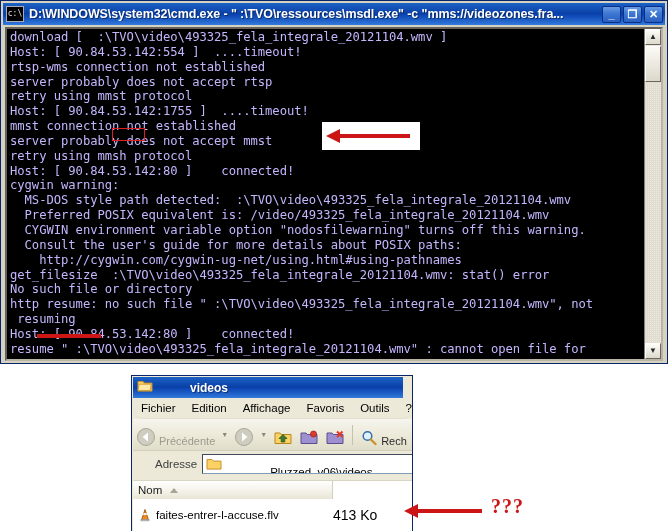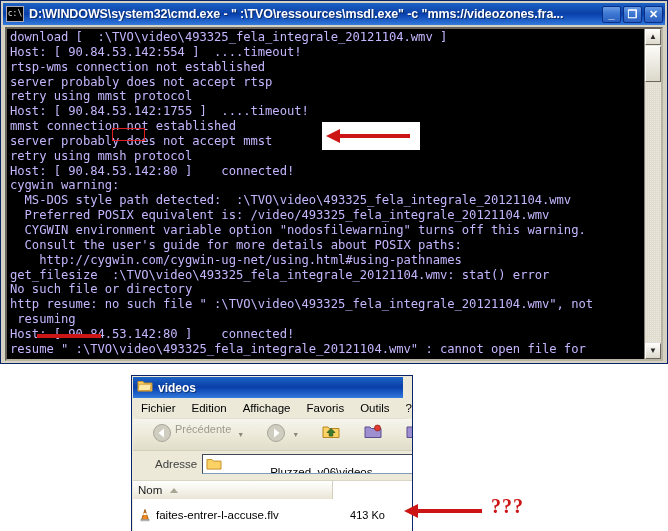--- a/index.html
+++ b/index.html
@@ -189,20 +189,21 @@
     padding-left: 4px;
     box-sizing: border-box;
   }
   #exp-folder-icon { flex: 0 0 auto; margin-right: 5px; }
   #exp-title-text {
     color: #fff;
     font-size: 12px;
     font-weight: bold;
     text-shadow: 1px 1px 0 rgba(0,0,0,0.4);
     white-space: nowrap;
+    margin-left: 32px;
   }
   #exp-menubar {
     position: absolute;
     left: 1px; top: 22px;
     width: 280px; height: 21px;
     background: #ece9d8;
     display: flex;
     align-items: center;
     box-sizing: border-box;
     border-bottom: 1px solid #e3e0d0;
@@ -219,25 +220,24 @@
     left: 1px; top: 43px;
     width: 280px; height: 32px;
     background: linear-gradient(180deg,#f6f5ee 0%, #ece9d8 55%, #e0ddca 100%);
     display: flex;
     align-items: center;
     box-sizing: border-box;
     border-bottom: 1px solid #d2cfbd;
   }
   .tb-btn {
     display: flex;
-    align-items: flex-start;
+    align-items: flex-end;
     height: 24px;
     padding: 0 3px;
     flex: 0 0 auto;
-    margin-left: 16px;
   }
   .tb-label {
     font-size: 11px;
     color: #9d9a8d;
     margin-left: 3px;
     white-space: nowrap;
   }
   .tb-chevron {
     font-size: 7px;
     color: #8a8778;
@@ -339,23 +339,23 @@
     display: flex;
     align-items: center;
     width: 200px;
     font-size: 11.5px;
     color: #000;
     padding-left: 5px;
     box-sizing: border-box;
   }
   .file-size {
     width: 78px;
-    text-align: center;
+    text-align: left;
     padding-right: 9px;
-    font-size: 11px;
+    font-size: 14px;
     color: #000;
     box-sizing: border-box;
   }
   #q-marks {
     position: absolute;
     left: 491px; top: 495px;
     color: #cc1515;
     font-size: 20px;
     font-weight: bold;
     font-family: "Liberation Serif", serif;

